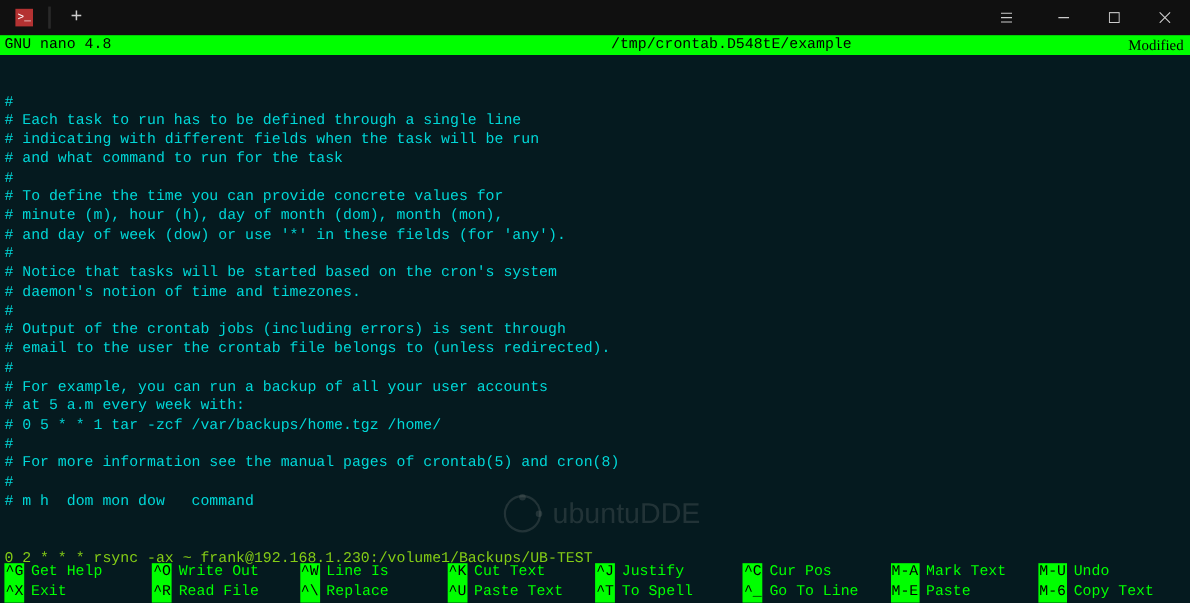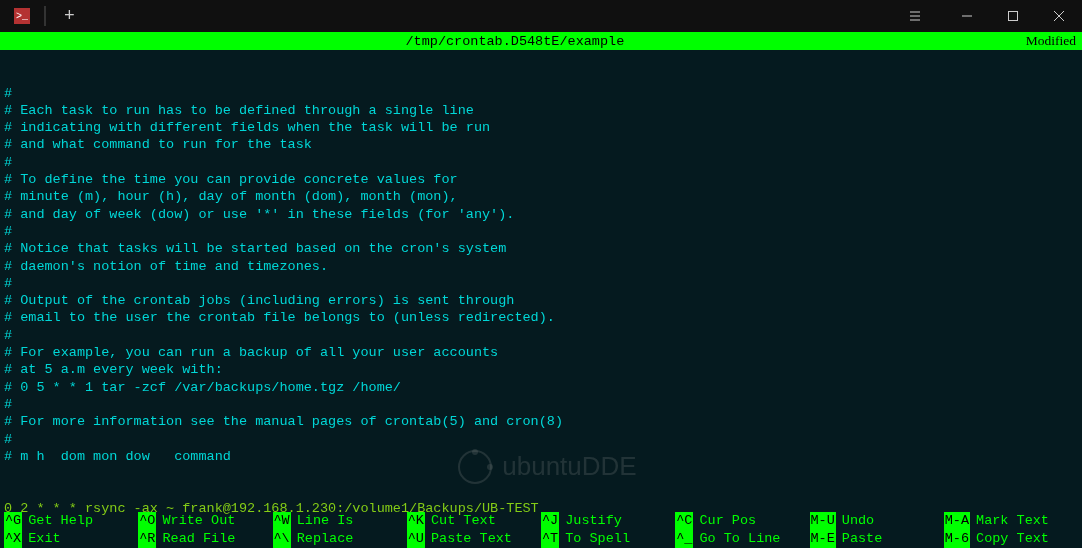--- a/index.html
+++ b/index.html
@@ -134,20 +134,21 @@
     </svg>
   </div>
   <div class="win-btn">
     <svg viewBox="0 0 10 10">
       <path d="M0 0l10 10M10 0L0 10" stroke="#ccc" stroke-width="1"></path>
     </svg>
   </div>
 </div>
 
 <div class="nano-header">
+  <span class="left">GNU nano 4.8</span>
   <span class="center">/tmp/crontab.D548tE/example</span>
   <span class="right">Modified</span>
 </div>
 
 <div class="editor">
   <div id="editor-lines"><span class="line">#</span><span class="line"># Each task to run has to be defined through a single line</span><span class="line"># indicating with different fields when the task will be run</span><span class="line"># and what command to run for the task</span><span class="line">#</span><span class="line"># To define the time you can provide concrete values for</span><span class="line"># minute (m), hour (h), day of month (dom), month (mon),</span><span class="line"># and day of week (dow) or use '*' in these fields (for 'any').</span><span class="line">#</span><span class="line"># Notice that tasks will be started based on the cron's system</span><span class="line"># daemon's notion of time and timezones.</span><span class="line">#</span><span class="line"># Output of the crontab jobs (including errors) is sent through</span><span class="line"># email to the user the crontab file belongs to (unless redirected).</span><span class="line">#</span><span class="line"># For example, you can run a backup of all your user accounts</span><span class="line"># at 5 a.m every week with:</span><span class="line"># 0 5 * * 1 tar -zcf /var/backups/home.tgz /home/</span><span class="line">#</span><span class="line"># For more information see the manual pages of crontab(5) and cron(8)</span><span class="line">#</span><span class="line"># m h  dom mon dow   command</span></div>
   <span class="line cmd">0 2 * * * rsync -ax ~ frank@192.168.1.230:/volume1/Backups/UB-TEST</span>
   
 
   <div class="watermark">
@@ -175,28 +176,28 @@
     </div>
     <div class="sc">
       <span class="key">^J</span>
       <span>Justify</span>
     </div>
     <div class="sc">
       <span class="key">^C</span>
       <span>Cur Pos</span>
     </div>
     <div class="sc">
+      <span class="key">M-A</span>
+      <span>Mark Text</span>
+    </div>
+    <div class="sc">
       <span class="key">M-U</span>
       <span>Undo</span>
     </div>
     <div class="sc">
-      <span class="key">M-A</span>
-      <span>Mark Text</span>
-    </div>
-    <div class="sc">
       <span class="key">^X</span>
       <span>Exit</span>
     </div>
     <div class="sc">
       <span class="key">^R</span>
       <span>Read File</span>
     </div>
     <div class="sc">
       <span class="key">^\</span>
       <span>Replace</span>

